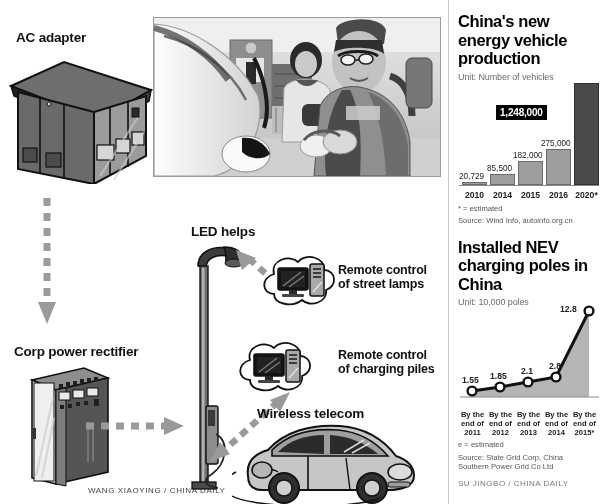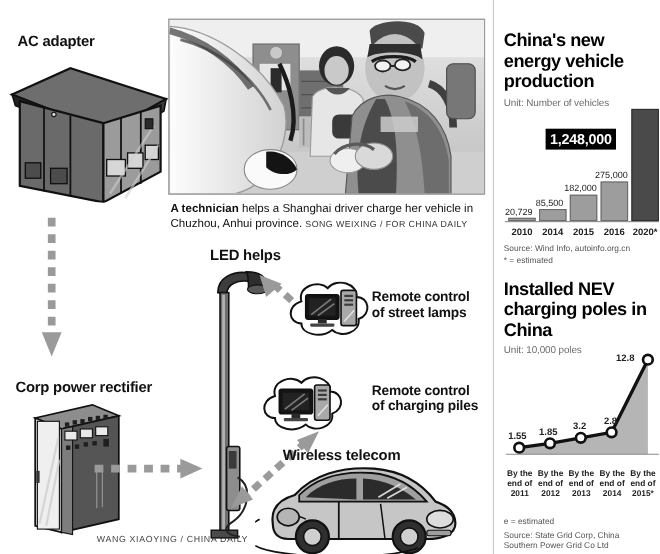--- a/index.html
+++ b/index.html
@@ -66,21 +66,21 @@
   .bar {
     position: absolute; bottom: 17px;
     background: #9d9d9d; border: 1px solid #6b6b6b;
   }
   .bar.dark { background: #4a4a4a; border-color: #2f2f2f; }
   .bar-val {
     position: absolute; font-size: 8.2px; color: #222; white-space: nowrap;
     font-weight: normal;
   }
   .bar-val.hl {
-    background: #000; color: #fff; font-weight: bold; font-size: 13px;
+    background: #000; color: #fff; font-weight: bold; font-size: 10px;
     padding: 2px 4px; letter-spacing: -0.2px;
   }
   .bar-cat {
     position: absolute; bottom: 2px; font-size: 8.6px; font-weight: bold;
     color: #222; text-align: center; white-space: nowrap;
   }
 
   .line-area { position: relative; width: 143px; height: 128px; margin-top: 2px; }
   .ln-val { position: absolute; font-size: 8.6px; font-weight: bold; color: #222; }
   .ln-cat {
@@ -245,23 +245,20 @@
           <ellipse cx="162" cy="128" rx="16" ry="11" fill="#efefef" stroke="#9a9a9a"></ellipse>
           <ellipse cx="186" cy="124" rx="17" ry="12" fill="#d9d9d9" stroke="#8d8d8d"></ellipse>
           <path d="M150 122 C158 112 176 110 186 118" fill="none" stroke="#5a5a5a" stroke-width="3"></path>
 
           <path d="M236 58 C250 62 258 78 258 98" fill="none" stroke="#3f3f3f" stroke-width="7"></path>
           <rect x="252" y="40" width="26" height="50" rx="6" fill="#777" stroke="#4a4a4a"></rect>
         </svg>
       </div>
     </div>
 
-    <div class="caption">
-      <b>A technician</b><span> helps a Shanghai driver charge her vehicle in Chuzhou, Anhui province. </span><span class="byline">SONG WEIXING / FOR CHINA DAILY</span>
-    </div>
 
     <div class="lbl lbl-led">LED helps</div>
 
     <svg width="70" height="260" style="position:absolute;left:186px;top:238px;">
       <path d="M12 28 C12 14 26 8 40 10 L42 18 C30 16 20 20 20 30 Z" fill="#3d3d3d" stroke="#111" stroke-width="1.5"></path>
       <path d="M38 9 C50 9 56 14 56 20 L56 26 L40 26 C40 18 40 12 38 9 Z" fill="#2e2e2e" stroke="#111" stroke-width="1.5"></path>
       <ellipse cx="48" cy="25" rx="9" ry="4" fill="#585858" stroke="#111"></ellipse>
       <rect x="14" y="28" width="8" height="218" fill="#6f6f6f" stroke="#111" stroke-width="1.4"></rect>
       <rect x="16" y="30" width="2.5" height="214" fill="#cfcfcf" opacity="0.7"></rect>
       <rect x="6" y="244" width="24" height="7" fill="#4a4a4a" stroke="#111" stroke-width="1.3"></rect>
@@ -352,21 +349,21 @@
       <circle cx="52" cy="76" r="8" fill="#cfcfcf" stroke="#111" stroke-width="1.4"></circle>
       <circle cx="140" cy="76" r="15" fill="#2f2f2f" stroke="#111" stroke-width="2"></circle>
       <circle cx="140" cy="76" r="8" fill="#cfcfcf" stroke="#111" stroke-width="1.4"></circle>
       <path d="M0 84 C20 96 120 98 148 86" fill="none" stroke="#111" stroke-width="1.4"></path>
       <path d="M4 60 C-14 70 -20 84 -4 88" fill="none" stroke="#111" stroke-width="1.6"></path>
     </svg>
   </div>
 
   <div class="charts">
 
-    <div style="padding-top:28px;">
+    <div style="padding-top:12px;">
       <div class="chart-title">China's new energy vehicle production</div>
       <div class="chart-unit">Unit: Number of vehicles</div>
 
       <div class="bars-area">
         <div class="axis-line"></div>
 
         <div class="bar" style="left:4px;   width:25px; height:3px;"></div>
         <div class="bar" style="left:32px;  width:25px; height:11px;"></div>
         <div class="bar" style="left:60px;  width:25px; height:24px;"></div>
         <div class="bar" style="left:88px;  width:25px; height:36px;"></div>
@@ -378,22 +375,22 @@
         <div class="bar-val" style="left:83px; bottom:54px;margin-top:32px;">275,000</div>
         <div class="bar-val hl" style="left:38px; bottom:82px;">1,248,000</div>
 
         <div class="bar-cat" style="left:2px;   width:29px;">2010</div>
         <div class="bar-cat" style="left:30px;  width:29px;">2014</div>
         <div class="bar-cat" style="left:58px;  width:29px;">2015</div>
         <div class="bar-cat" style="left:86px;  width:29px;">2016</div>
         <div class="bar-cat" style="left:113px; width:31px;">2020*</div>
       </div>
 
+      <div class="chart-foot" style="margin-top:2px;">* = estimated</div>
       <div class="chart-foot sp">Source: Wind Info, autoinfo.org.cn</div>
-      <div class="chart-foot" style="margin-top:2px;">* = estimated</div>
     </div>
 
     <div style="margin-top:12px;">
       <div class="chart-title">Installed NEV charging poles in China</div>
       <div class="chart-unit">Unit: 10,000 poles</div>
 
       <div class="line-area">
         <svg width="143" height="100" style="position:absolute;left:0;top:-6px;">
 
           <polygon points="14,88 42,84 70,79 98,74 131,8 131,94 14,94" fill="#b5b5b5" stroke="none"></polygon>
@@ -403,21 +400,21 @@
             <circle cx="14" cy="88" r="4.4"></circle>
             <circle cx="42" cy="84" r="4.4"></circle>
             <circle cx="70" cy="79" r="4.4"></circle>
             <circle cx="98" cy="74" r="4.4"></circle>
             <circle cx="131" cy="8" r="4.4"></circle>
           </g>
         </svg>
 
         <div class="ln-val" style="left:4px;  top:66px;">1.55</div>
         <div class="ln-val" style="left:32px; top:62px;">1.85</div>
-        <div class="ln-val" style="left:63px; top:57px;">3.2</div>
+        <div class="ln-val" style="left:63px; top:57px;">2.1</div>
         <div class="ln-val" style="left:91px; top:52px;">2.8</div>
         <div class="ln-val" style="left:102px; top:-5px;">12.8</div>
 
         <div class="ln-cat" style="left:1px;">
           <div>By the</div>
           <div>end of</div>
           <div>2011</div>
         </div>
         <div class="ln-cat" style="left:29px;">
           <div>By the</div>
@@ -434,20 +431,20 @@
           <div>end of</div>
           <div>2014</div>
         </div>
         <div class="ln-cat" style="left:113px;">
           <div>By the</div>
           <div>end of</div>
           <div>2015*</div>
         </div>
       </div>
 
-      <div class="chart-foot" style="margin-top:16px;">e = estimated</div>
+      <div class="chart-foot" style="margin-top:3px;">e = estimated</div>
       <div class="chart-foot sp">Source: State Grid Corp, China</div>
       <div class="chart-foot">Southern Power Grid Co Ltd</div>
       <div class="credit-right">SU JINGBO / CHINA DAILY</div>
     </div>
 
   </div>
 </div>
 
 </body></html>

